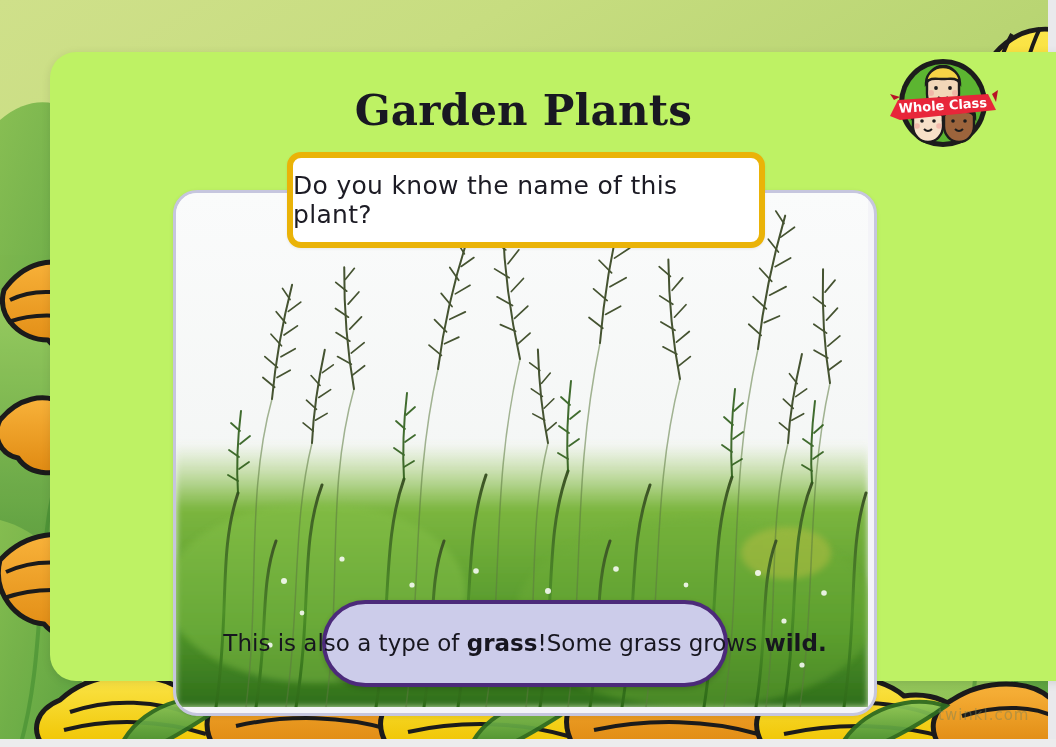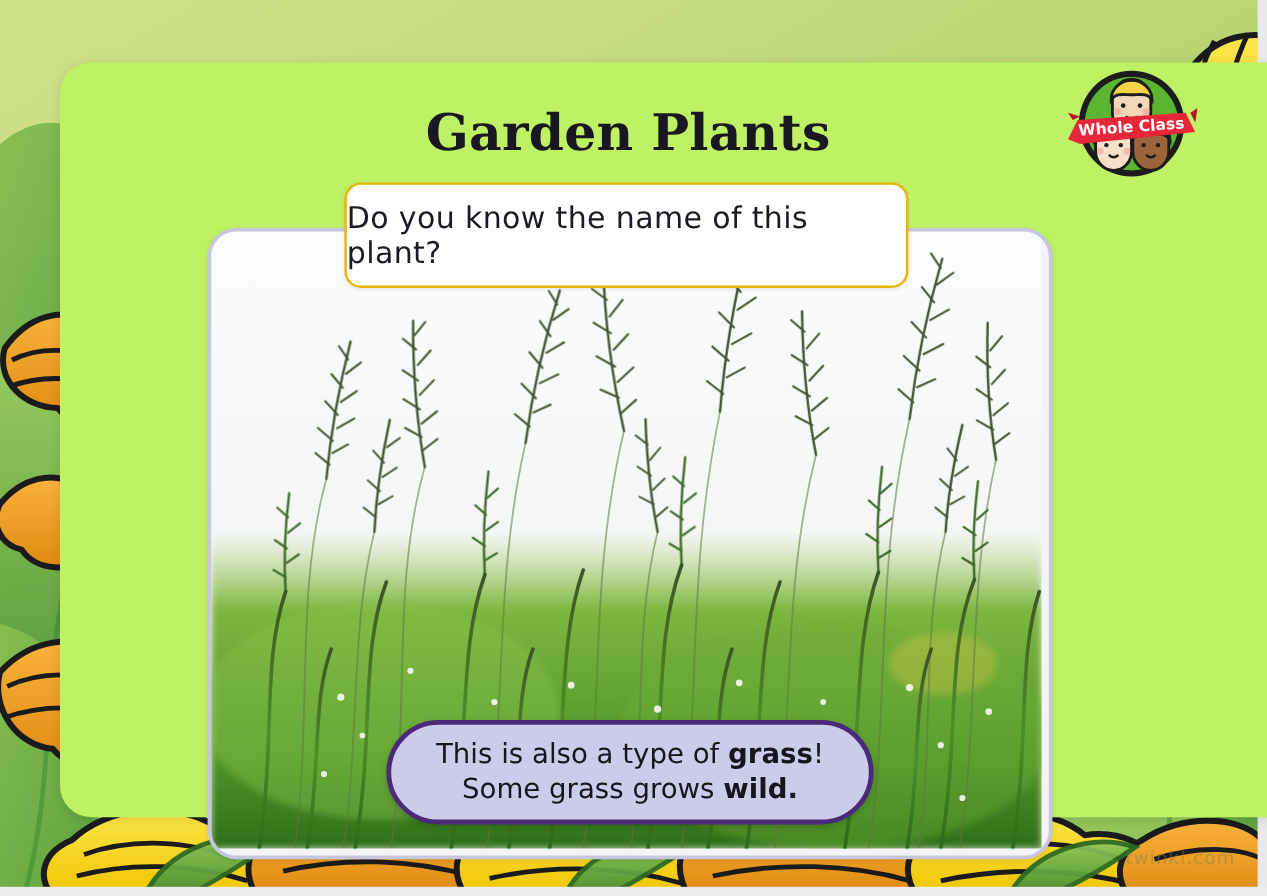--- a/index.html
+++ b/index.html
@@ -42,34 +42,34 @@
     position:absolute;left:123px;top:138px;width:698px;height:520px;
     border:3px solid #c6c6de;border-radius:24px;background:#f4f4f8;
     overflow:hidden;box-shadow:0 1px 4px rgba(0,0,0,.08);
   }
   .photo{position:absolute;inset:0;}
   .photo-svg{position:absolute;top:0;left:0;width:692px;height:514px;}
 
   
   .question{
     position:absolute;left:237px;top:100px;width:466px;height:84px;
-    background:#ffffff;border:2px solid #eab308;border-radius:14px;
+    background:#ffffff;border:6px solid #eab308;border-radius:14px;
     display:flex;align-items:center;justify-content:center;
     box-shadow:0 1px 3px rgba(0,0,0,.07);
   }
   .question span{
     font-family:"DejaVu Sans", sans-serif;
     font-size:25px;color:#1c1b24;letter-spacing:.3px;
   }
 
   
   .answer{
     position:absolute;left:272px;top:548px;width:398px;height:79px;
     background:#ccccea;border:4px solid #4c2a7a;border-radius:44px;
-    display:flex;flex-direction:column;align-items:center;justify-content:center;
+    display:flex;flex-direction:row;align-items:center;justify-content:center;
     box-shadow:0 2px 5px rgba(0,0,0,.18);
   }
   .answer .line{
     font-family:"DejaVu Sans", sans-serif;
     font-size:23px;color:#17161f;line-height:1.22;white-space:nowrap;
   }
   .answer b{font-weight:bold;}
 
   .watermark{
     position:absolute;left:905px;top:706px;

